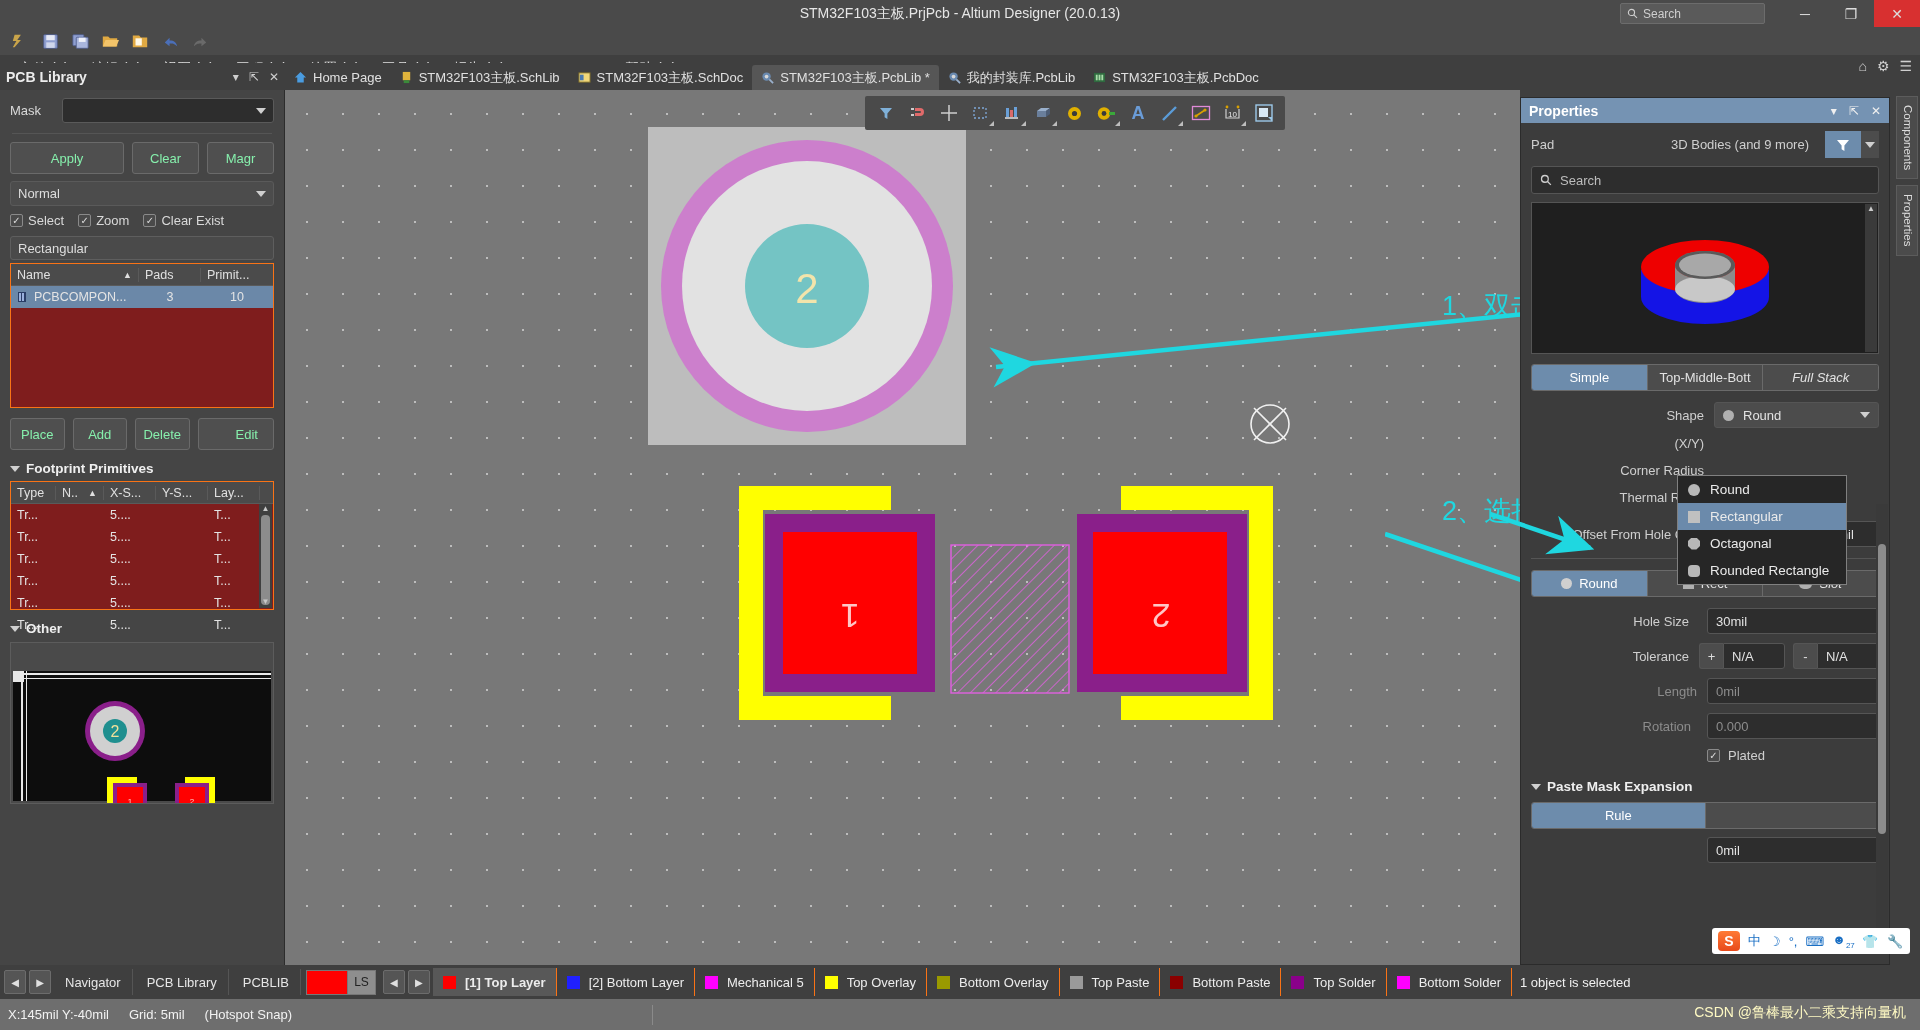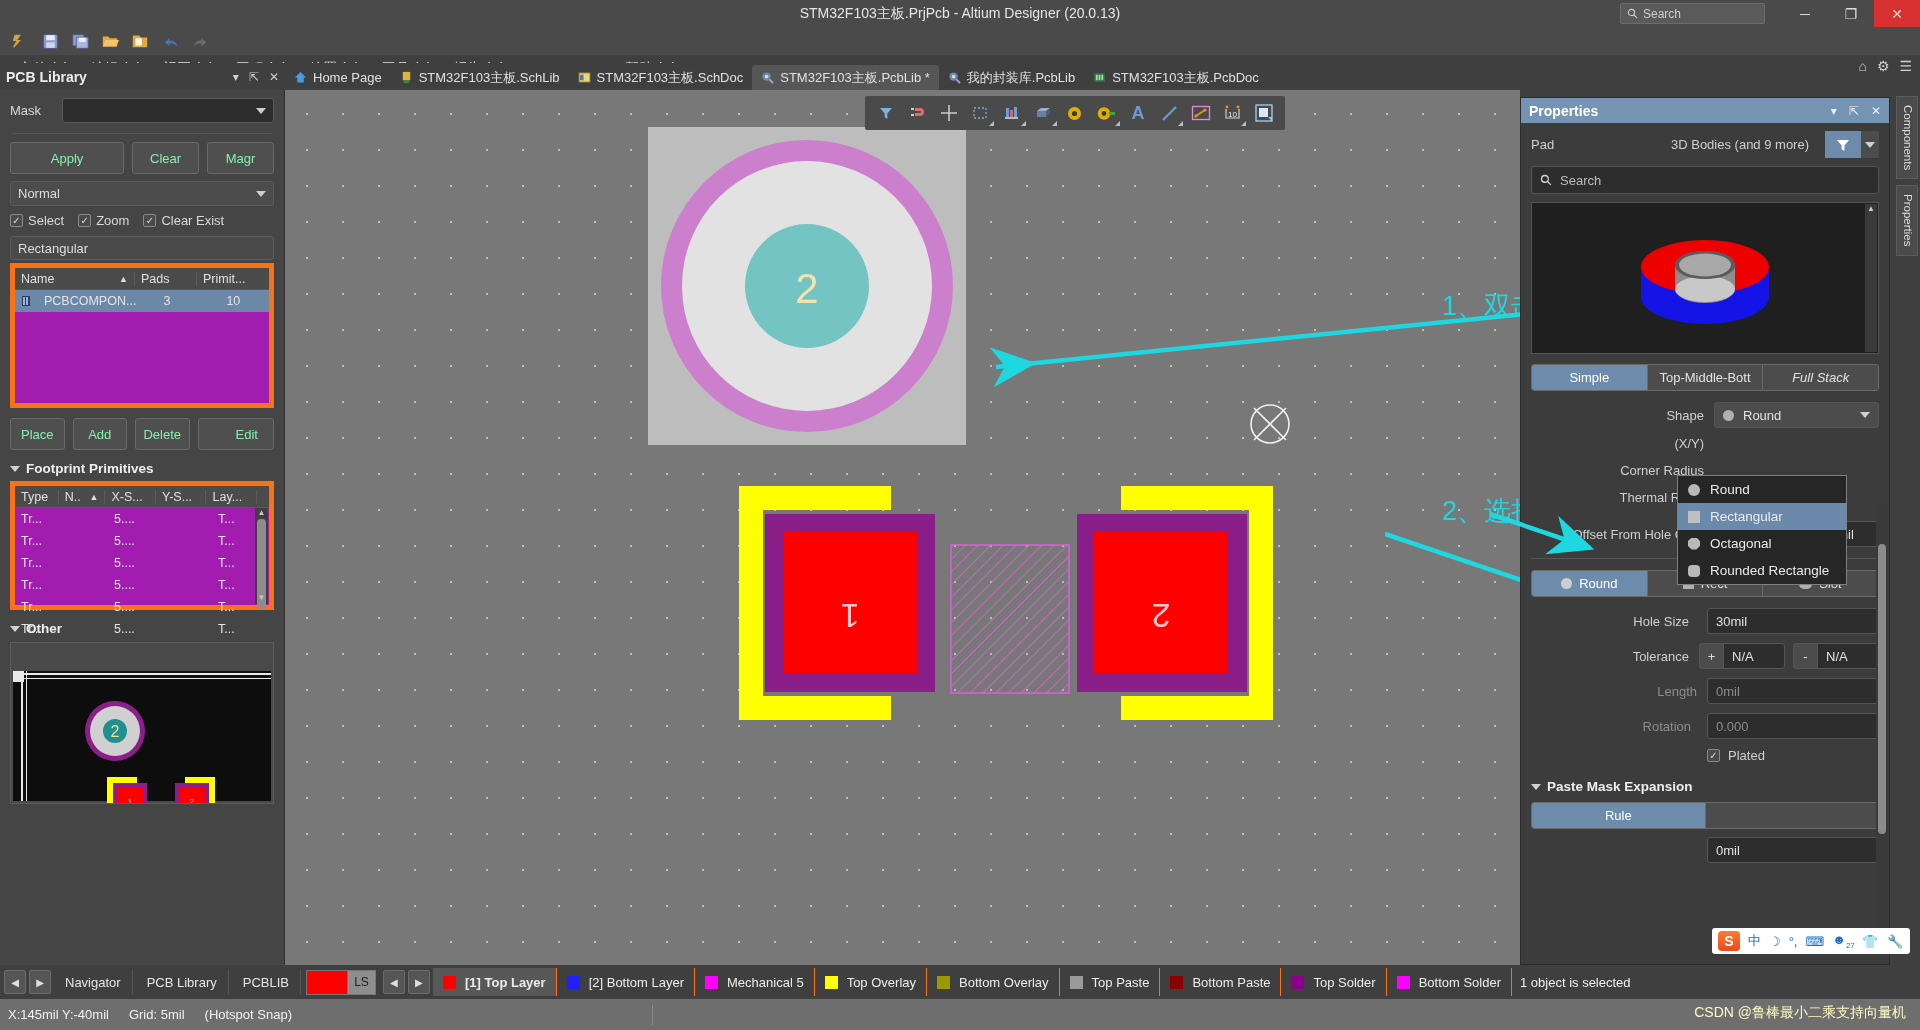--- a/index.html
+++ b/index.html
@@ -46,21 +46,21 @@
   .lbl{ color:#d9d9d9; font-size:13px; }
   .input-dark{ background:#2d2d2d; border:1px solid #5a5a5a; border-radius:3px; height:25px;
                color:#ddd; font-size:13px; display:flex; align-items:center; padding:0 7px; }
   .btn{ background:#4f4f4f; border:1px solid #6a6a6a; border-radius:3px; color:#86efac;
         font-size:13px; display:flex; align-items:center; justify-content:center; height:32px; }
   .caret{ width:0;height:0;border-left:5px solid transparent;border-right:5px solid transparent;border-top:6px solid #cfcfcf; }
   .chk{ width:13px;height:13px;border:1px solid #8a8a8a;border-radius:2px;background:#4a4a4a;
         display:flex;align-items:center;justify-content:center;font-size:10px;color:#dcdcdc;}
   .sep{ height:1px; background:#555; }
 
-  .tbl{ border:5px solid #f97316; background:#a21caf; }
+  .tbl{ border:1px solid #f97316; background:#7f1d1d; }
   .tbl-head{ display:flex; background:#4b4b4b; border-bottom:1px solid #5a5a5a; height:22px; align-items:center; font-size:12.5px;}
   .tbl-head div{ padding:0 6px; color:#e0e0e0; }
   .tr{ display:flex; height:22px; align-items:center; font-size:12.5px; color:#e4e4e4;}
   .tr.sel{ background:#6b88a8; }
 
   .sect-h{ font-weight:bold; font-size:13.5px; color:#efefef; display:flex; align-items:center; gap:6px;}
   .tri{ width:0;height:0;border-left:5px solid transparent;border-right:5px solid transparent;border-top:6px solid #d0d0d0; }
 
   
   .doctabs{ position:absolute; left:285px; top:63px; width:1235px; height:27px; background:#3f3f3f;
@@ -267,21 +267,21 @@
       <div class="tbl" style="margin-top:3px; height:145px;">
         <div class="tbl-head">
           <div style="flex:1; display:flex; align-items:center; justify-content:space-between; border-right:1px solid #5a5a5a;">
             <span>Name</span>
             <span style="font-size:9px;">▲</span>
           </div>
           <div style="width:62px; border-right:1px solid #5a5a5a;">Pads</div>
           <div style="width:72px;">Primit...</div>
         </div>
         <div class="tr sel">
-          <div style="flex:1; display:flex; align-items:center; gap:12px; padding-left:5px;">
+          <div style="flex:1; display:flex; align-items:center; gap:6px; padding-left:5px;">
             <svg width="12" height="12" viewBox="0 0 12 12">
               <rect x="2" y="1" width="8" height="10" fill="#2a3d66"></rect>
                 <rect x="3" y="2" width="2" height="8" fill="#9ab0dd"></rect>
                 <rect x="6" y="2" width="2" height="8" fill="#9ab0dd"></rect>
             </svg>
             <span>PCBCOMPON...</span>
           </div>
           <div style="width:62px; text-align:center;">3</div>
           <div style="width:72px; text-align:center;">10</div>
         </div>

